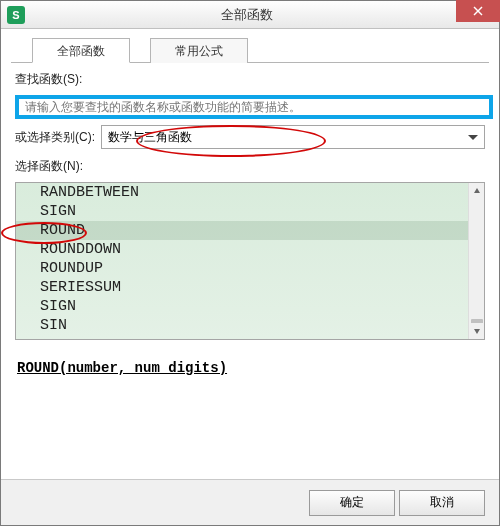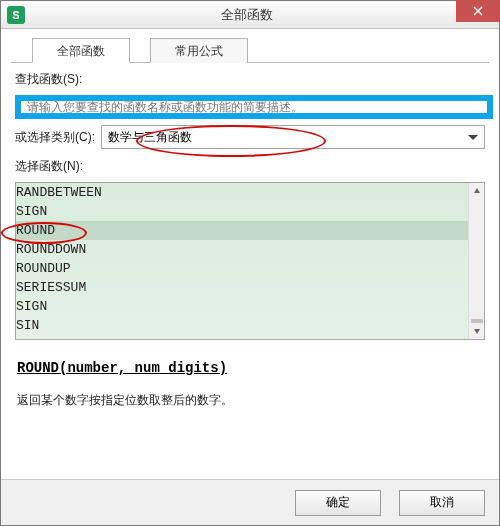--- a/index.html
+++ b/index.html
@@ -97,21 +97,21 @@
     padding: 0 4px;
   }
   .form-label {
     font-size: 12px;
     color: #222;
     white-space: nowrap;
   }
   .search-input {
     width: 100%;
     height: 24px;
-    border: 6px solid #0ea5e9;
+    border: 4px solid #0ea5e9;
     padding: 2px 6px;
     font-size: 12px;
     color: #888;
     margin: 2px 4px 6px 4px;
   }
   .category-select {
     flex: 1;
     height: 24px;
     border: 1px solid #a5a5a5;
     background: #fff;
@@ -137,23 +137,23 @@
     background: #fff;
   }
   .listbox {
     flex: 1;
     overflow: hidden;
     background: linear-gradient(#d9ecdc, #e4f1e6);
   }
   .list-item {
     height: 19px;
     line-height: 19px;
-    padding: 0 0;
+    padding: 0 24px;
     font-family: "Courier New", monospace;
-    font-size: 13px;
+    font-size: 15px;
     color: #222;
   }
   .list-item.selected {
     background: rgba(150,180,155,0.35);
   }
   .scrollbar {
     width: 16px;
     background: #f0f0f0;
     border-left: 1px solid #ddd;
     position: relative;
@@ -187,21 +187,21 @@
     color: #222;
     padding: 6px 6px 0 6px;
   }
   .footer {
     height: 46px;
     border-top: 1px solid #c9c9c9;
     display: flex;
     justify-content: flex-end;
     align-items: center;
     padding-right: 14px;
-    gap: 18px;
+    gap: 4px;
     background: #f0f0f0;
   }
   .btn {
     width: 86px;
     height: 26px;
     border: 1px solid #9a9a9a;
     background: linear-gradient(#fdfdfd,#e6e6e6);
     font-size: 12px;
     display: flex;
     align-items: center;
@@ -275,21 +275,20 @@
         <div class="scroll-thumb"></div>
         <div class="scroll-arrow" style="position:absolute;bottom:0;left:0;right:0;">
           <svg viewBox="0 0 8 8">
               <polygon points="1,2 7,2 4,7" fill="#666"></polygon>
             </svg>
         </div>
       </div>
     </div>
 
     <div class="syntax">ROUND(number, num_digits)</div>
-    <div class="desc">返回某个数字按指定位数取整后的数字。</div>
 
     <div class="annot" style="left:135px; top:96px; width:190px; height:32px;"></div>
     <div class="annot" style="left:0px; top:193px; width:86px; height:22px;"></div>
 
   </div>
 
   <div class="footer">
     <div class="btn">确定</div>
     <div class="btn">取消</div>
   </div>

